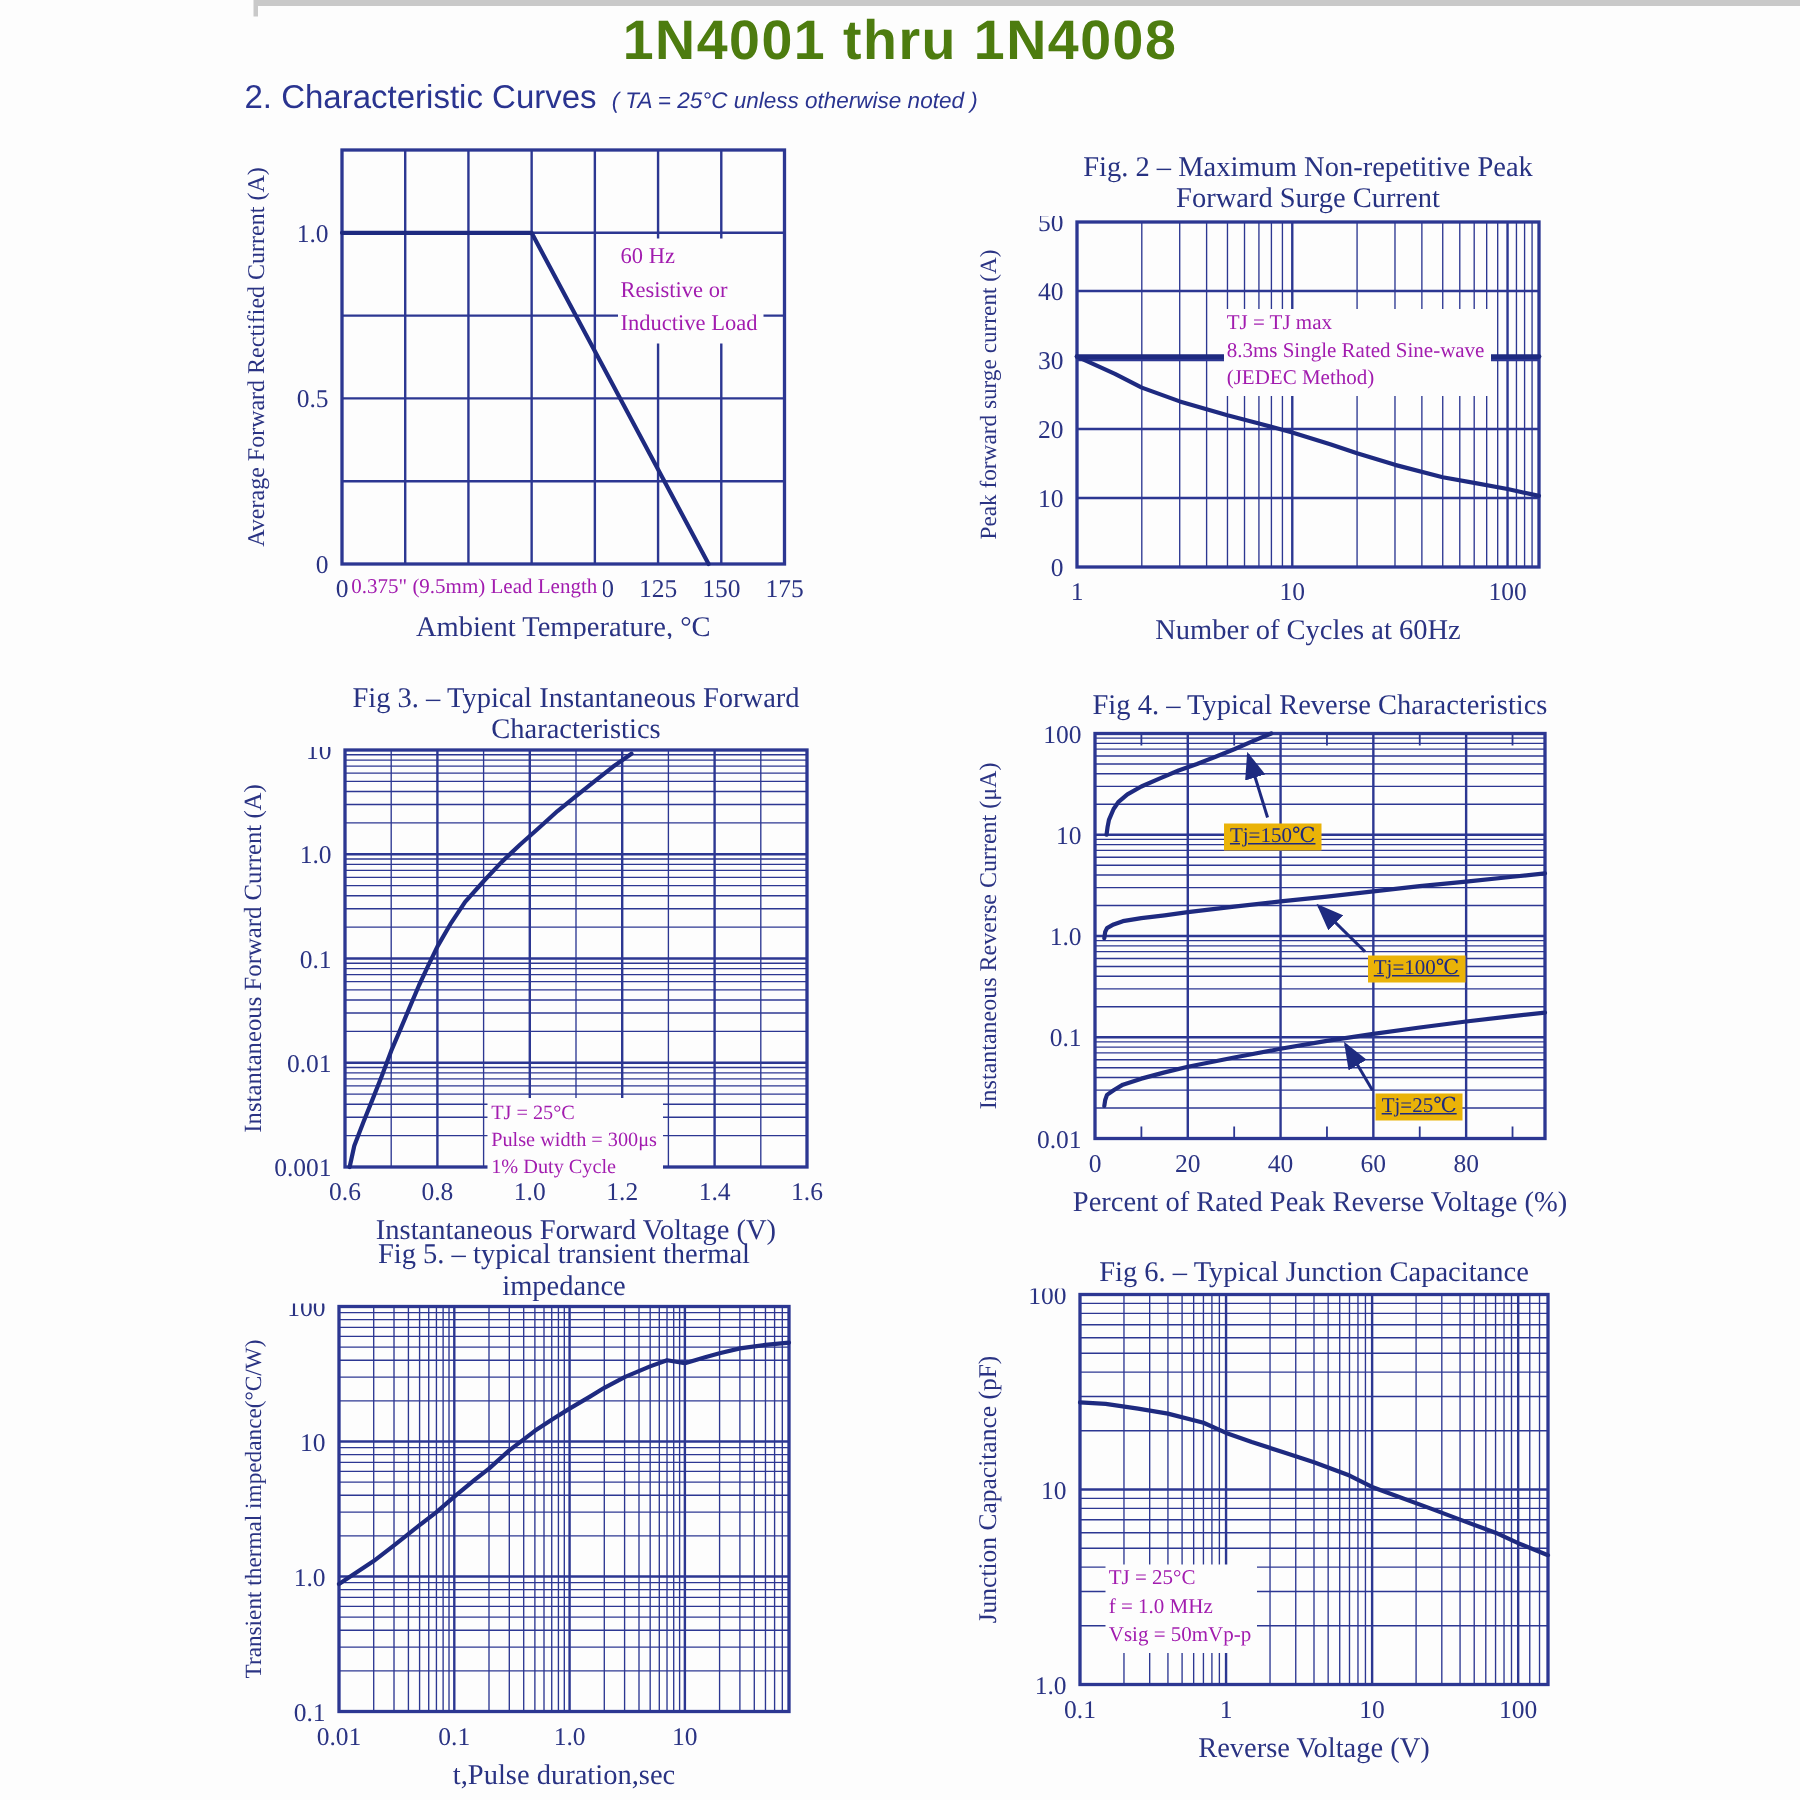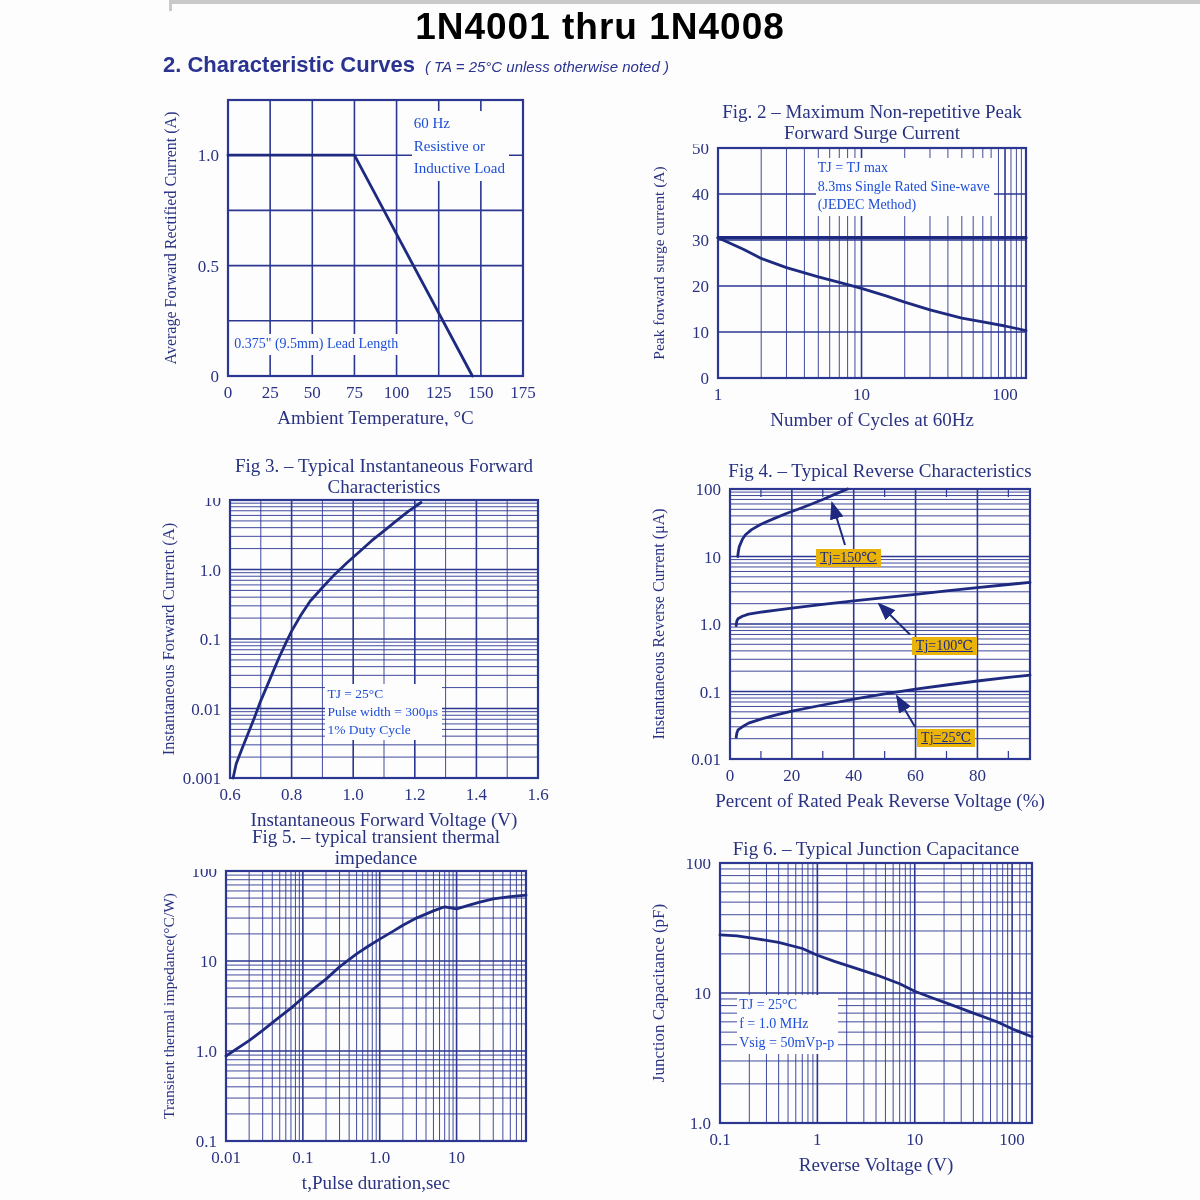--- a/index.html
+++ b/index.html
@@ -5,40 +5,40 @@
   html,body{margin:0;padding:0;}
   body{
     width:1200px;height:1200px;position:relative;overflow:hidden;
     background:#fdfdfd;
     font-family:"Liberation Serif","DejaVu Serif",serif;
   }
   .top-bar{position:absolute;background:#c9c9c9;}
   .page-header{
     position:absolute;left:0;top:6;width:1200px;top:6px;text-align:center;
     font-family:"Liberation Sans","DejaVu Sans",sans-serif;
-    font-weight:bold;font-size:37px;color:#000000;letter-spacing:1px;
+    font-weight:bold;font-size:37px;color:#4d7c0f;letter-spacing:1px;
   }
   .section-row{position:absolute;left:163px;top:52px;white-space:nowrap;color:#2a3490;}
   .sec-title{
     font-family:"Liberation Sans","DejaVu Sans",sans-serif;
-    font-weight:bold;font-size:22px;
+    font-weight:normal;font-size:22px;
   }
   .sec-note{
     font-family:"Liberation Sans","DejaVu Sans",sans-serif;
     font-size:15px;margin-left:6px;font-style:italic;
   }
   .fig{position:absolute;margin:0;}
   .fig figcaption{
     text-align:center;font-size:19px;color:#273282;line-height:1.12;
   }
   .plotwrap{position:relative;}
   .plotwrap svg{display:block;}
   .anno{
-    position:absolute;background:#fdfdfd;color:#1d4ed8;
-    font-size:14px;line-height:1.35;padding:1px 4px 1px 2px;white-space:nowrap;
+    position:absolute;background:#fdfdfd;color:#a21caf;
+    font-size:14px;line-height:1.35;padding:1px 4px 1px 2px;white-space:nowrap;margin-top:48px;
   }
   .anno.anno-lg{font-size:15px;line-height:1.5;}
   .anno.anno-sm{font-size:13.5px;line-height:1.32;}
   .clabel{
     position:absolute;background:#eab308;color:#1e2a80;
     font-size:14px;line-height:1.15;padding:1px 4px;white-space:nowrap;text-decoration:underline;
   }
 </style>
 </head>
 <body>

